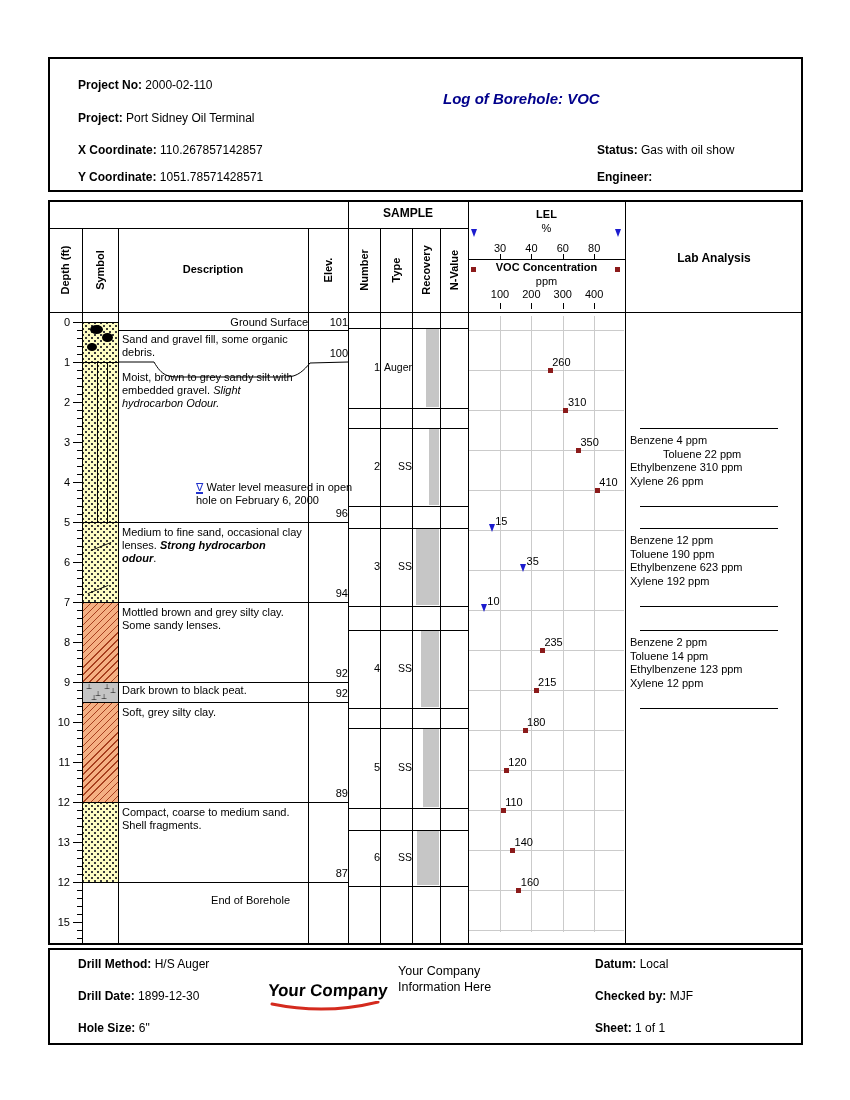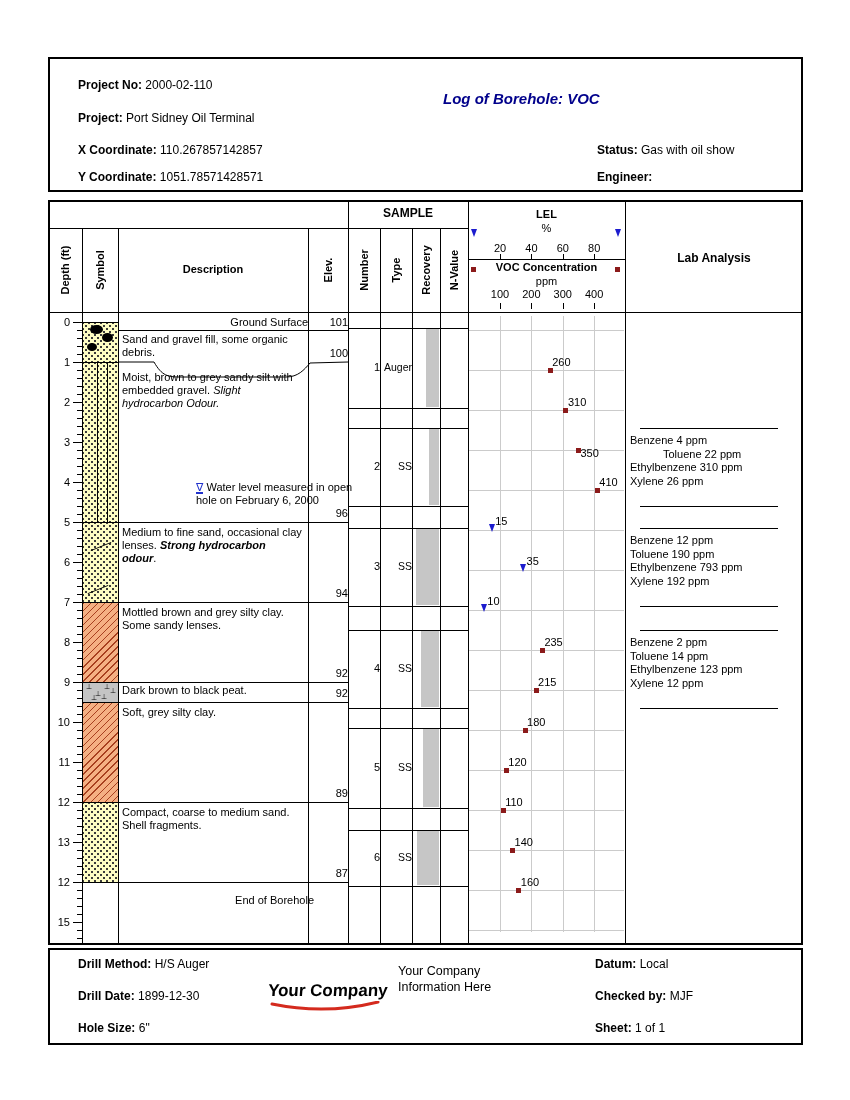--- a/index.html
+++ b/index.html
@@ -78,21 +78,21 @@
   <div class="rot" style="left:426px;top:270px">Recovery</div>
   <div class="rot" style="left:454px;top:270px">N-Value</div>
 
   <div class="shdr" style="left:468px;top:208px;width:157px">LEL</div>
   <div class="shdr" style="left:468px;top:222px;width:157px;font-weight:normal">%</div>
   <div class="shdr" style="left:468px;top:261px;width:157px">VOC Concentration</div>
   <div class="shdr" style="left:468px;top:275px;width:157px;font-weight:normal">ppm</div>
 
   <div class="txt ctr" style="left:118px;top:316px;width:190px">Ground Surface</div>
   <div class="txt ctr" style="left:308px;top:316px;width:40px">101</div>
-  <div class="txt ctr" style="left:124px;top:894px;width:190px">End of Borehole</div>
+  <div class="txt ctr" style="left:100px;top:894px;width:190px">End of Borehole</div>
 
   <div class="txt" style="left:196px;top:481px;width:162px">
     <span class="wl">∇</span>
     <span>Water level measured in open hole on February 6, 2000</span>
   </div>
 
   <div class="box" style="left:48px;top:948px;width:751px;height:93px;"></div>
   <div class="frow" style="left:78px;top:957px">
     <span class="lbl">Drill Method:</span>
     <span>H/S Auger</span></div>
@@ -127,21 +127,21 @@
     <div class="vline" style="left: 625px; top: 200px; height: 745px;"></div>
     <div class="vline" style="left: 82px; top: 228px; height: 717px;"></div>
     <div class="vline" style="left: 118px; top: 228px; height: 717px;"></div>
     <div class="vline" style="left: 308px; top: 228px; height: 717px;"></div>
     <div class="vline" style="left: 380px; top: 228px; height: 717px;"></div>
     <div class="vline" style="left: 412px; top: 228px; height: 717px;"></div>
     <div class="vline" style="left: 440px; top: 228px; height: 717px;"></div>
     <div class="hline" style="left: 48px; top: 228px; width: 420px;"></div>
     <div class="hline" style="left: 48px; top: 312px; width: 753px;"></div>
     <div class="hline" style="left: 468px; top: 259px; width: 157px;"></div>
-    <div class="plab" style="left: 488px; top: 242px; width: 24px; text-align: center;">20</div>
+    <div class="plab" style="left: 488px; top: 242px; width: 24px; text-align: center;">30</div>
     <div class="tick" style="left: 500px; top: 254px; width: 1px; height: 5px;"></div>
     <div class="plab" style="left: 519.4px; top: 242px; width: 24px; text-align: center;">40</div>
     <div class="tick" style="left: 531.4px; top: 254px; width: 1px; height: 5px;"></div>
     <div class="plab" style="left: 550.8px; top: 242px; width: 24px; text-align: center;">60</div>
     <div class="tick" style="left: 562.8px; top: 254px; width: 1px; height: 5px;"></div>
     <div class="plab" style="left: 582.2px; top: 242px; width: 24px; text-align: center;">80</div>
     <div class="tick" style="left: 594.2px; top: 254px; width: 1px; height: 5px;"></div>
     <div class="plab" style="left: 486px; top: 288px; width: 28px; text-align: center;">100</div>
     <div class="tick" style="left: 500px; top: 303px; width: 1px; height: 6px;"></div>
     <div class="plab" style="left: 517.4px; top: 288px; width: 28px; text-align: center;">200</div>
@@ -341,21 +341,21 @@
     <div class="hline" style="left: 348px; top: 830px; width: 120px;"></div>
     <div class="hline" style="left: 348px; top: 886px; width: 120px;"></div>
     <div class="txt ctr" style="left: 348px; top: 851px; width: 32px;">6</div>
     <div class="txt ctr" style="left: 380px; top: 851px; width: 32px; font-size: 10.5px;">SS</div>
     <div class="abs" style="left: 416.9px; top: 831px; width: 22.1px; height: 54px; background: rgb(198, 198, 198);"></div>
     <div class="sq" style="left: 547.74px; top: 367.5px; background: rgb(139, 26, 26);"></div>
     <div class="plab" style="left: 552.24px; top: 356px;">260</div>
     <div class="sq" style="left: 563.44px; top: 407.5px; background: rgb(139, 26, 26);"></div>
     <div class="plab" style="left: 567.94px; top: 396px;">310</div>
     <div class="sq" style="left: 576px; top: 447.5px; background: rgb(139, 26, 26);"></div>
-    <div class="plab" style="left: 580.5px; top: 436px; margin-top: 11px;">350</div>
+    <div class="plab" style="left: 580.5px; top: 436px;">350</div>
     <div class="sq" style="left: 594.84px; top: 487.5px; background: rgb(139, 26, 26);"></div>
     <div class="plab" style="left: 599.34px; top: 476px;">410</div>
     <div class="sq" style="left: 539.89px; top: 647.5px; background: rgb(139, 26, 26);"></div>
     <div class="plab" style="left: 544.39px; top: 636px;">235</div>
     <div class="sq" style="left: 533.61px; top: 687.5px; background: rgb(139, 26, 26);"></div>
     <div class="plab" style="left: 538.11px; top: 676px;">215</div>
     <div class="sq" style="left: 522.62px; top: 727.5px; background: rgb(139, 26, 26);"></div>
     <div class="plab" style="left: 527.12px; top: 716px;">180</div>
     <div class="sq" style="left: 503.78px; top: 767.5px; background: rgb(139, 26, 26);"></div>
     <div class="plab" style="left: 508.28px; top: 756px;">120</div>
@@ -374,21 +374,21 @@
     <div class="hline" style="left: 640px; top: 428px; width: 138px;"></div>
     <div class="hline" style="left: 640px; top: 506px; width: 138px;"></div>
     <div class="txt" style="left: 630px; top: 434px; width: 150px;">Benzene 4 ppm</div>
     <div class="txt" style="left: 630px; top: 447.5px; width: 150px; margin-left: 33px;">Toluene 22 ppm</div>
     <div class="txt" style="left: 630px; top: 461px; width: 150px;">Ethylbenzene 310 ppm</div>
     <div class="txt" style="left: 630px; top: 474.5px; width: 150px;">Xylene 26 ppm</div>
     <div class="hline" style="left: 640px; top: 528px; width: 138px;"></div>
     <div class="hline" style="left: 640px; top: 606px; width: 138px;"></div>
     <div class="txt" style="left: 630px; top: 534px; width: 150px;">Benzene 12 ppm</div>
     <div class="txt" style="left: 630px; top: 547.5px; width: 150px;">Toluene 190 ppm</div>
-    <div class="txt" style="left: 630px; top: 561px; width: 150px;">Ethylbenzene 793 ppm</div>
+    <div class="txt" style="left: 630px; top: 561px; width: 150px;">Ethylbenzene 623 ppm</div>
     <div class="txt" style="left: 630px; top: 574.5px; width: 150px;">Xylene 192 ppm</div>
     <div class="hline" style="left: 640px; top: 630px; width: 138px;"></div>
     <div class="hline" style="left: 640px; top: 708px; width: 138px;"></div>
     <div class="txt" style="left: 630px; top: 636px; width: 150px;">Benzene 2 ppm</div>
     <div class="txt" style="left: 630px; top: 649.5px; width: 150px;">Toluene 14 ppm</div>
     <div class="txt" style="left: 630px; top: 663px; width: 150px;">Ethylbenzene 123 ppm</div>
     <div class="txt" style="left: 630px; top: 676.5px; width: 150px;">Xylene 12 ppm</div>
   </div>
 
 </body></html>

